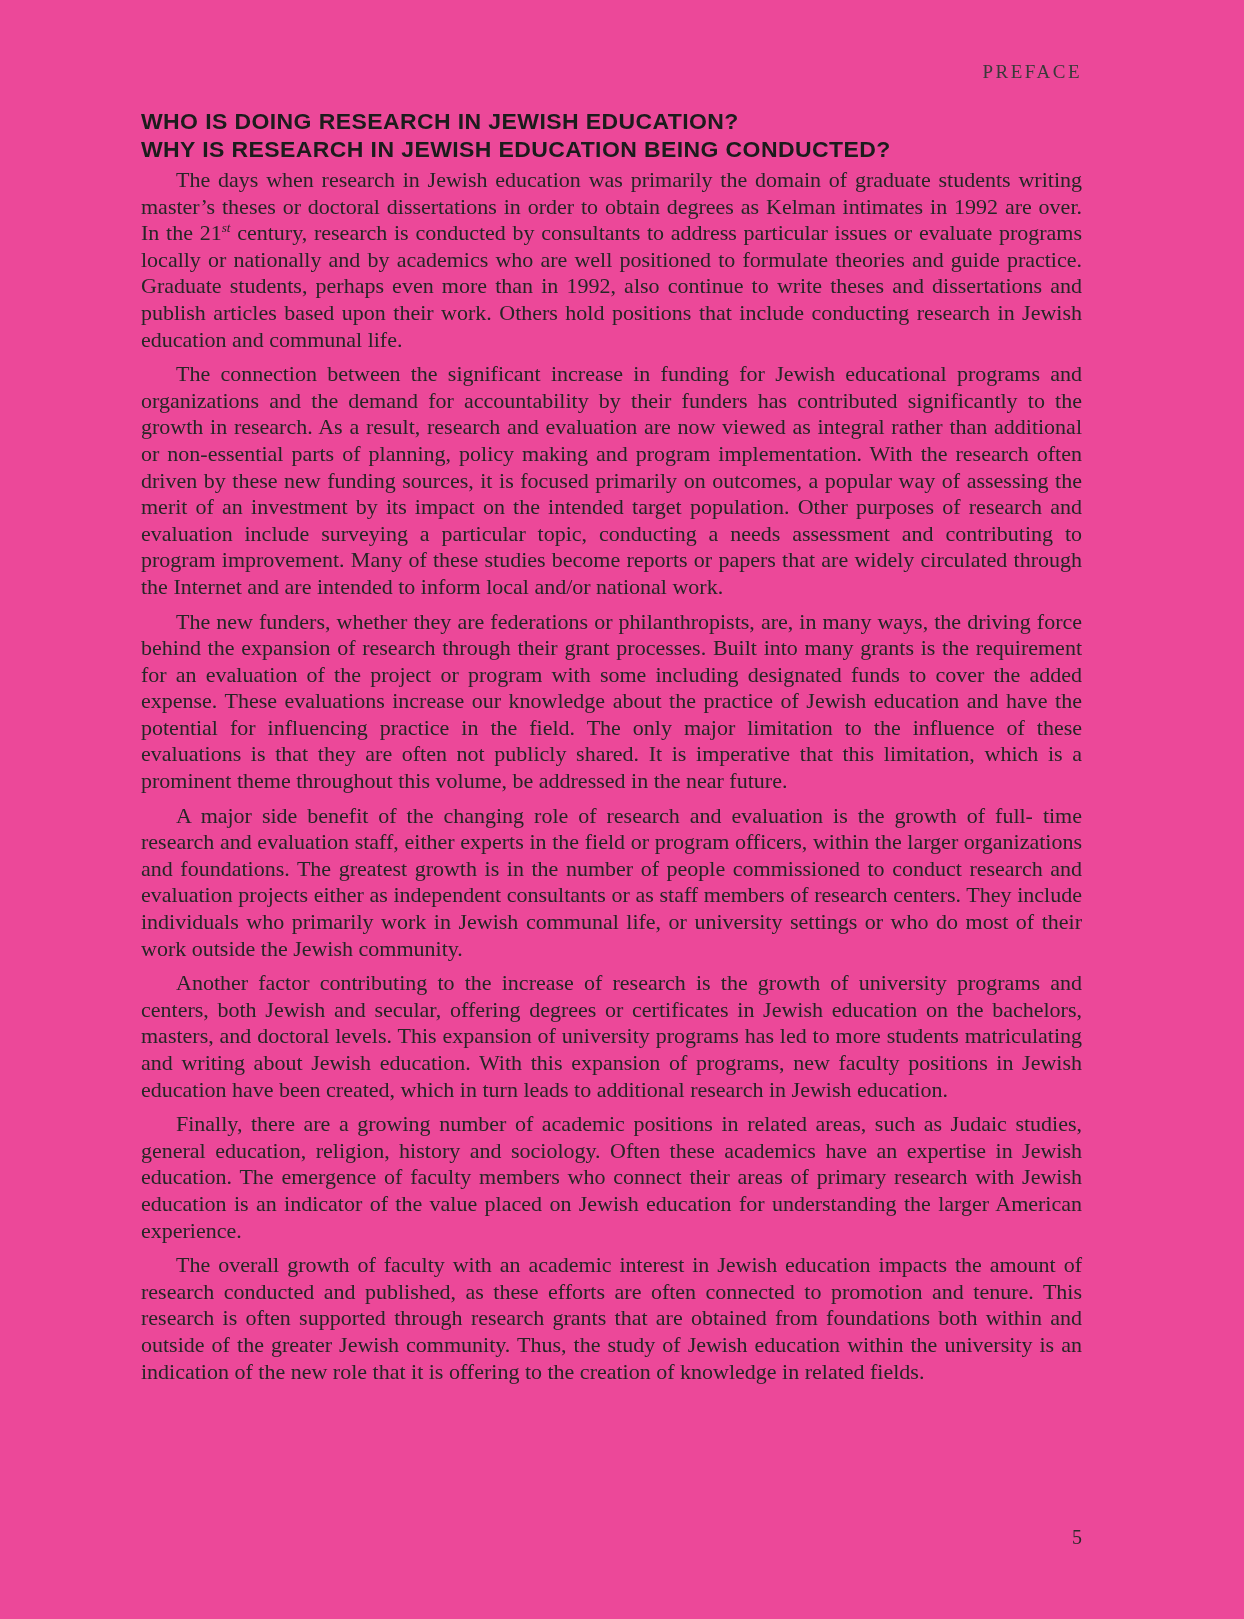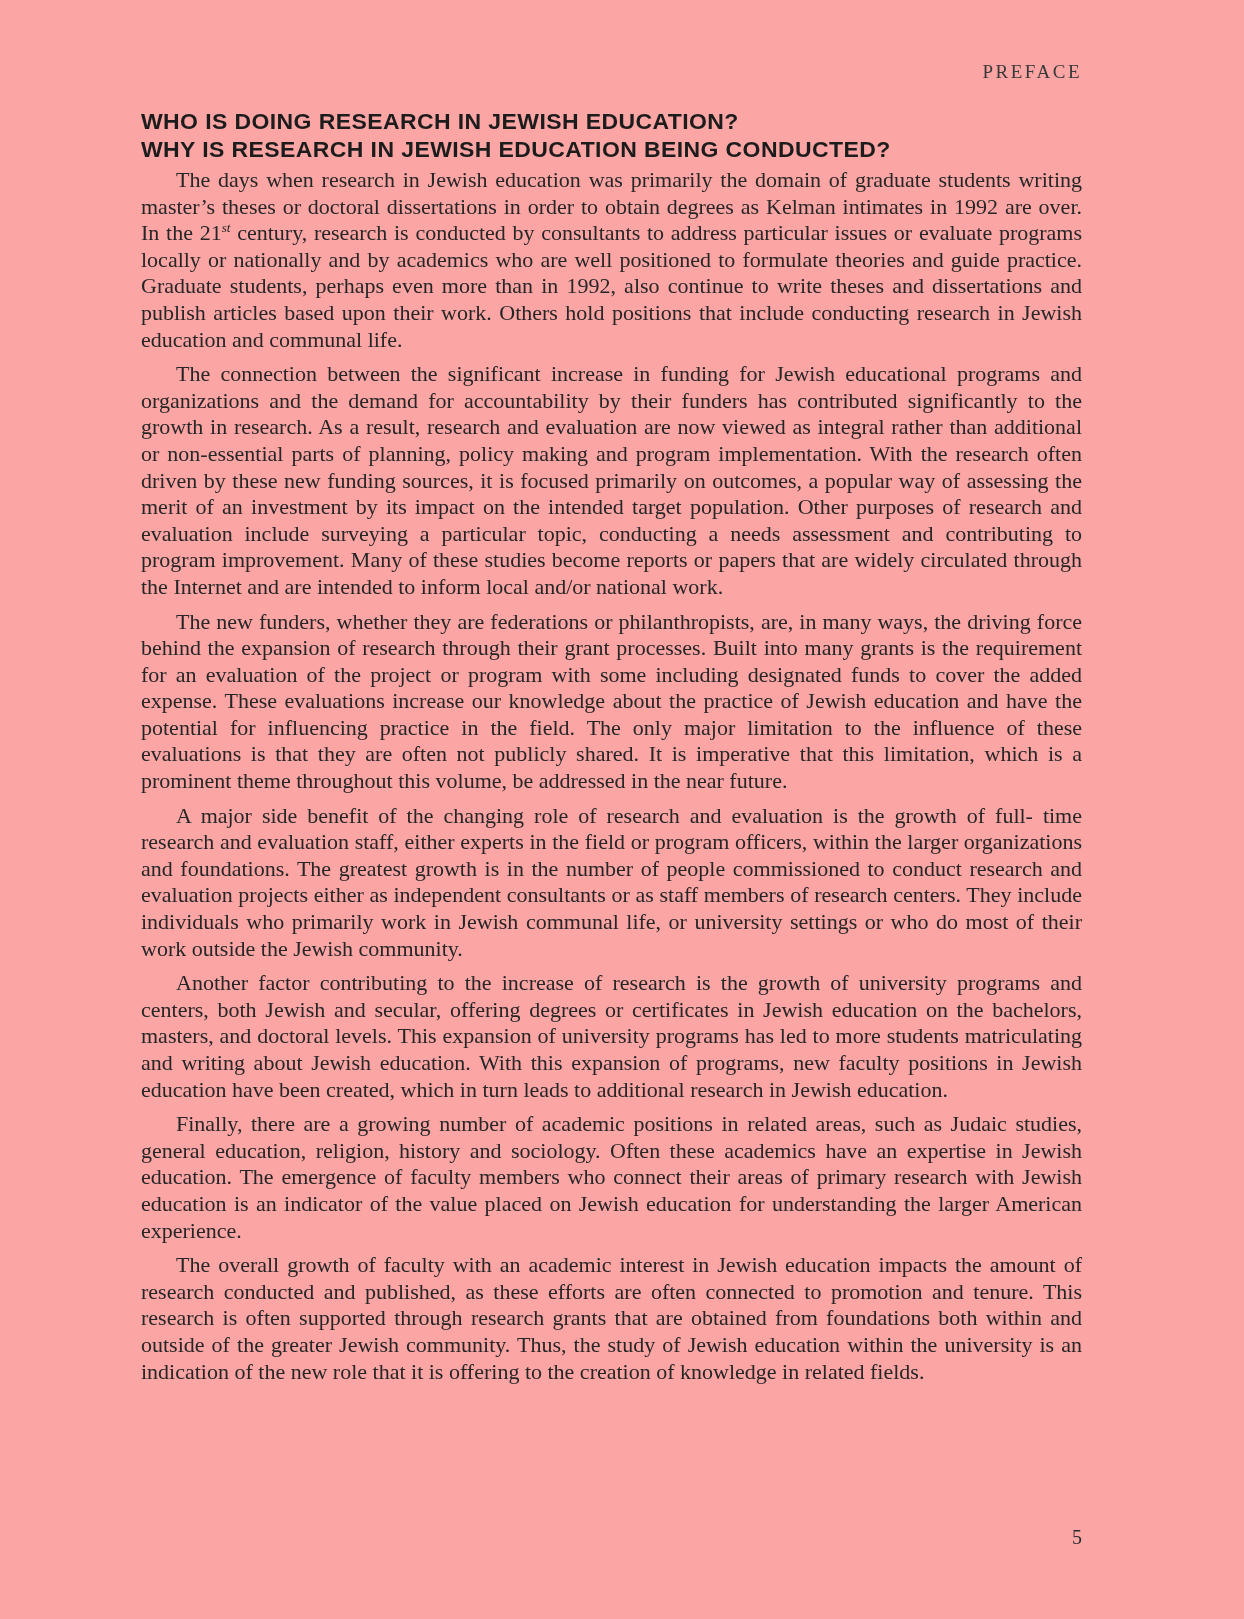--- a/index.html
+++ b/index.html
@@ -4,21 +4,21 @@
 <style>
   html, body {
     margin: 0;
     padding: 0;
     background: #ffffff;
   }
   .page {
     position: relative;
     width: 1244px;
     height: 1619px;
-    background: #fca5a5;
+    background: #ec4899;
     overflow: hidden;
     font-family: "Liberation Serif", "DejaVu Serif", serif;
   }
   .running-header {
     position: absolute;
     top: 61px;
     left: 140px;
     width: 942px;
     text-align: right;
     font-family: "Liberation Serif", "DejaVu Serif", serif;

